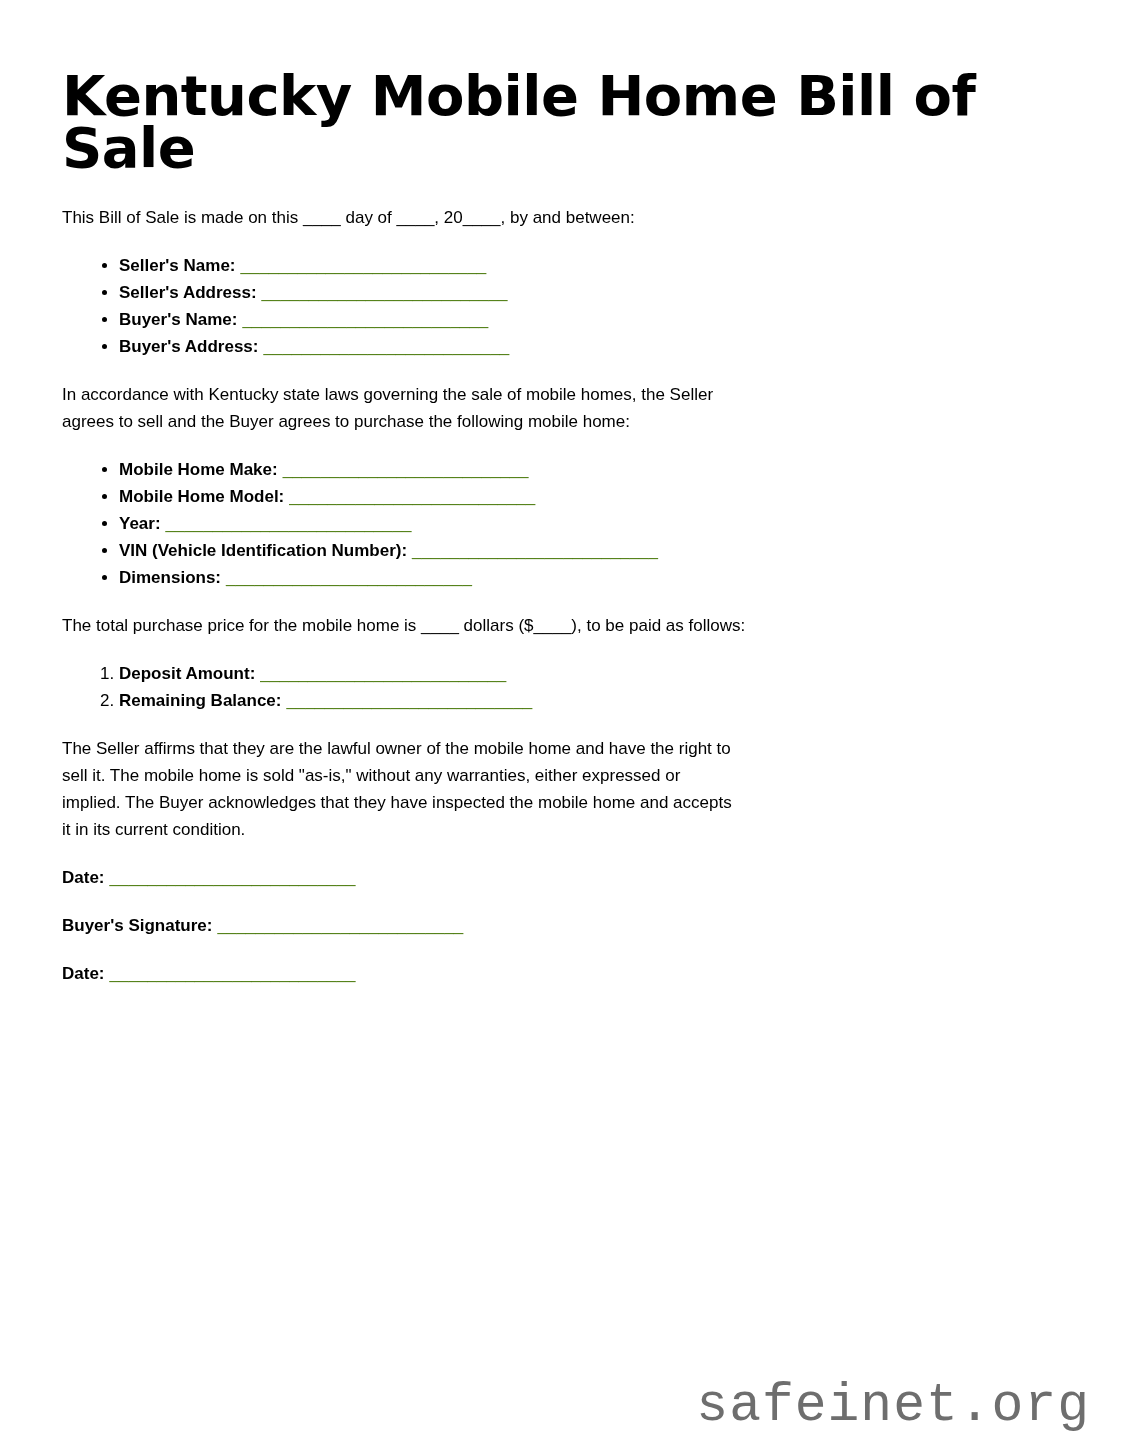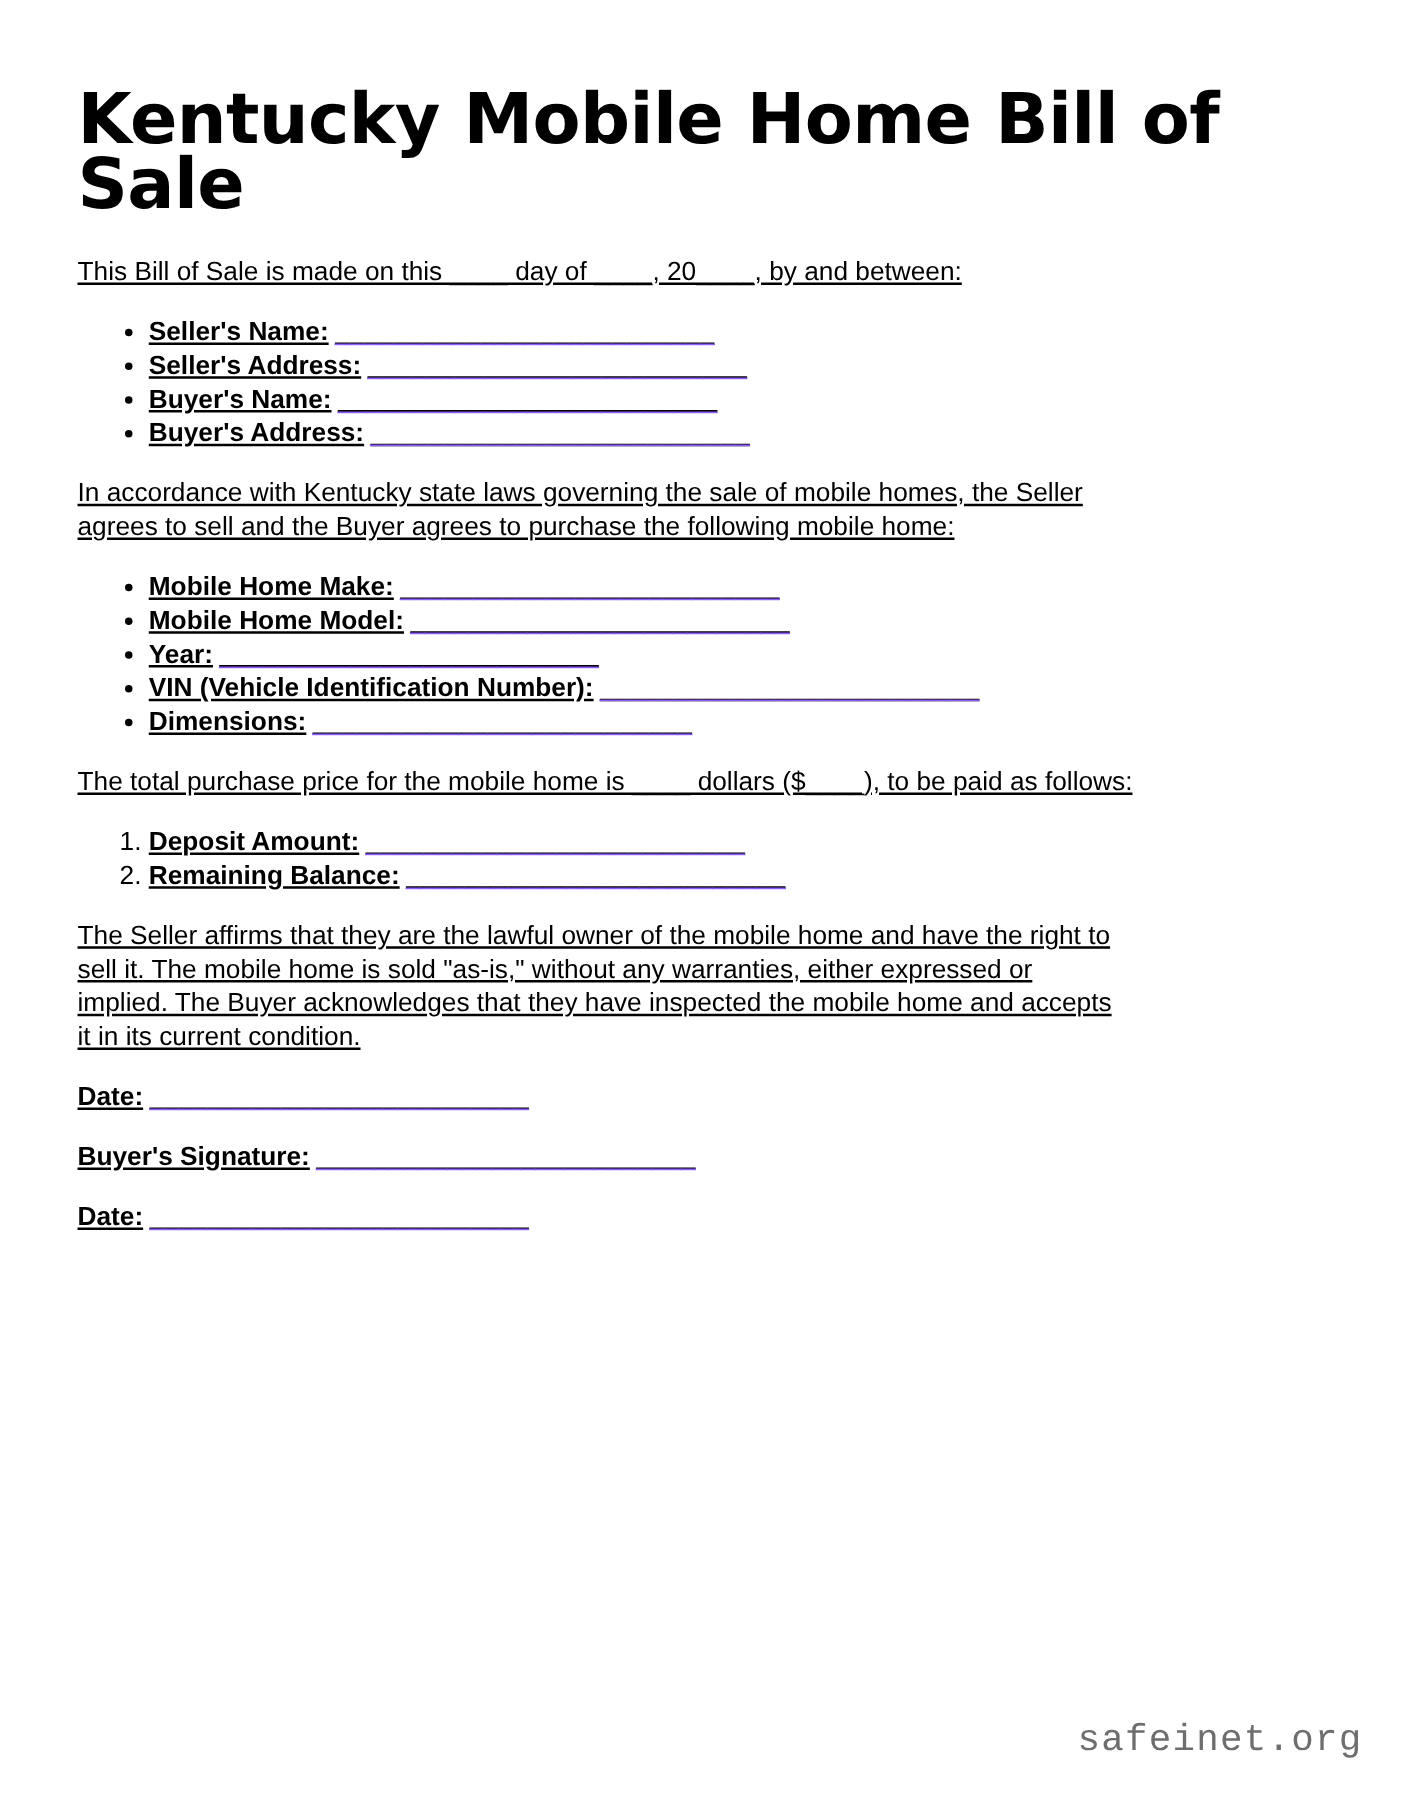--- a/index.html
+++ b/index.html
@@ -15,41 +15,40 @@
   .page { padding: 0 62px; }
   h1.doc-title {
     font-family: "DejaVu Sans", "Liberation Sans", sans-serif;
     font-size: 56px;
     font-weight: bold;
     line-height: 52px;
     margin: 70px 0 30px 0;
     letter-spacing: -0.5px;
   }
   p, li {
-    font-size: 21px;
+    font-size: 17px;
     line-height: 27px;
-    text-decoration: underline;
   }
   p { margin: 21px 0; white-space: pre-line; }
   ul, ol { margin: 21px 0; padding-left: 57px; }
   li { margin: 0; }
   .field-label { font-weight: bold; text-align: right; }
   .blank {
     margin-left: 5px;
     white-space: nowrap;
     letter-spacing: 0;
-    color: #8b5cf6;
+    color: #4d7c0f;
   }
   .sig-line .field-label { font-weight: bold; }
   .watermark {
     position: absolute;
     top: 1376px;
     right: 34px;
     font-family: "Liberation Mono", "DejaVu Sans Mono", monospace;
-    font-size: 30px;
+    font-size: 53px;
     color: #6e6e6e;
     letter-spacing: 1px;
   }
 </style>
 </head>
 <body>
 
 <main class="page">
 
   <h1 class="doc-title">Kentucky Mobile Home Bill of Sale</h1>

